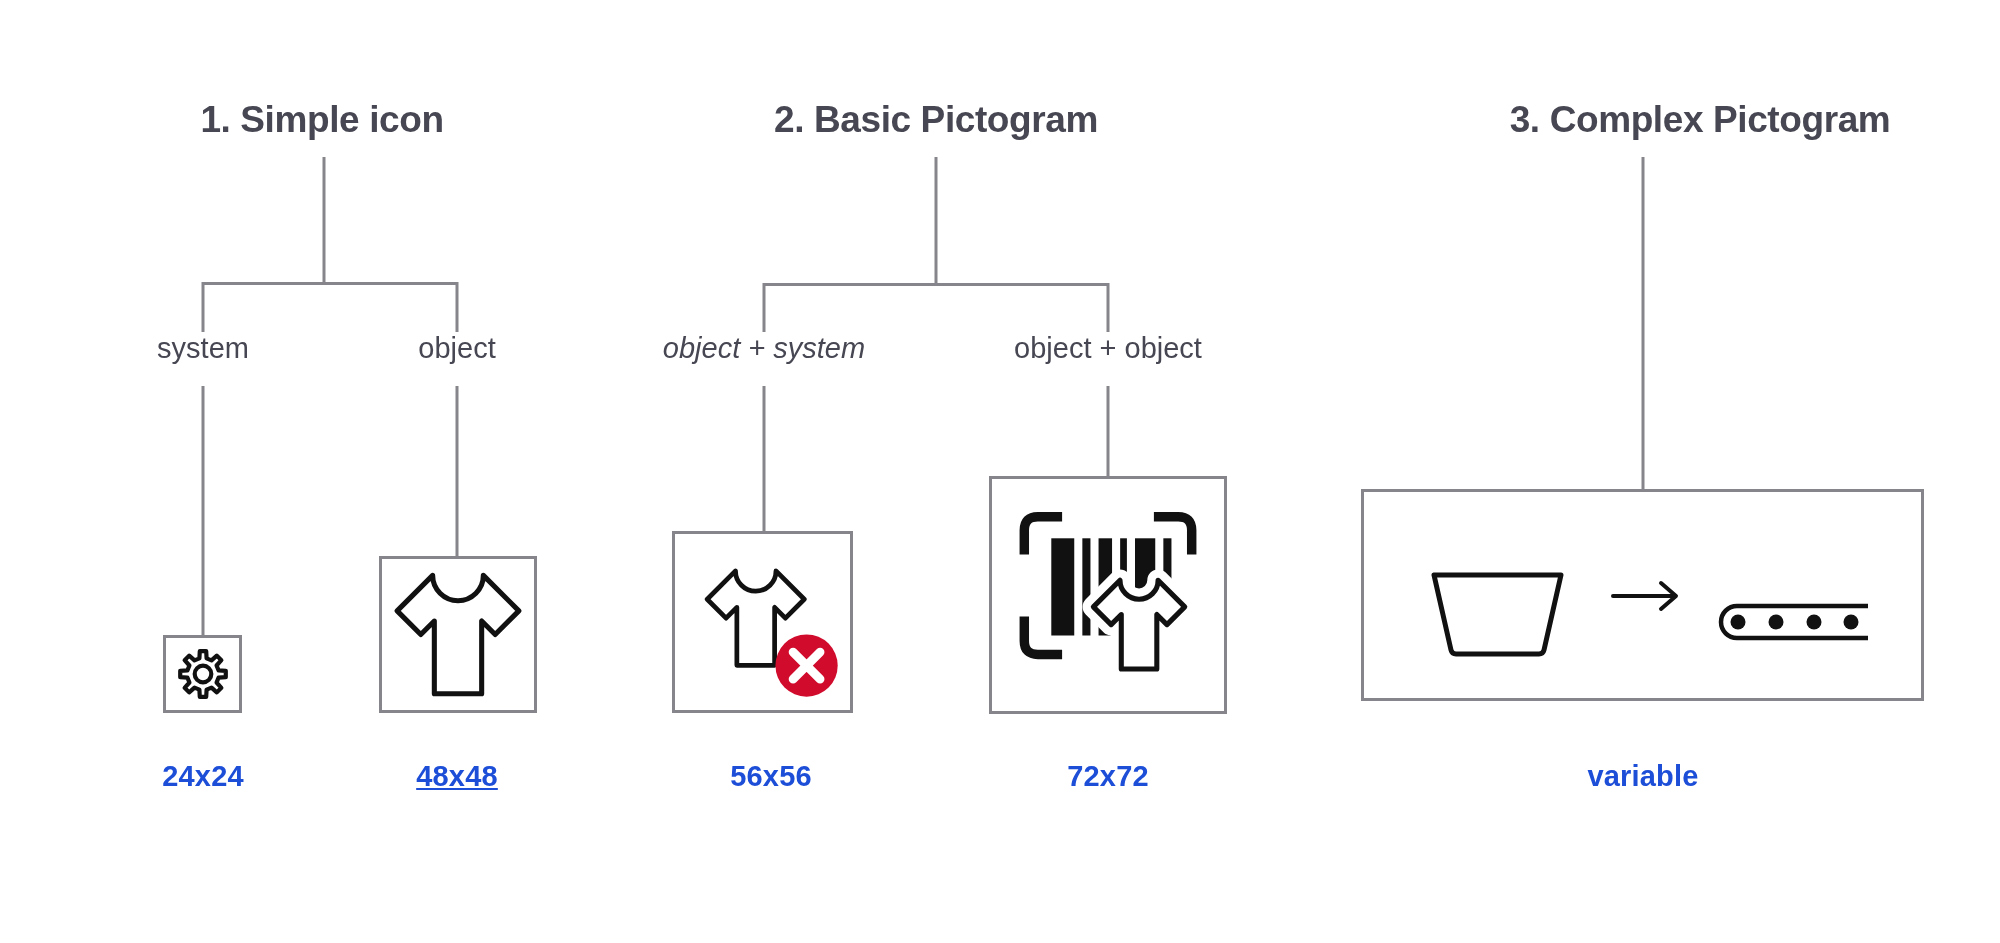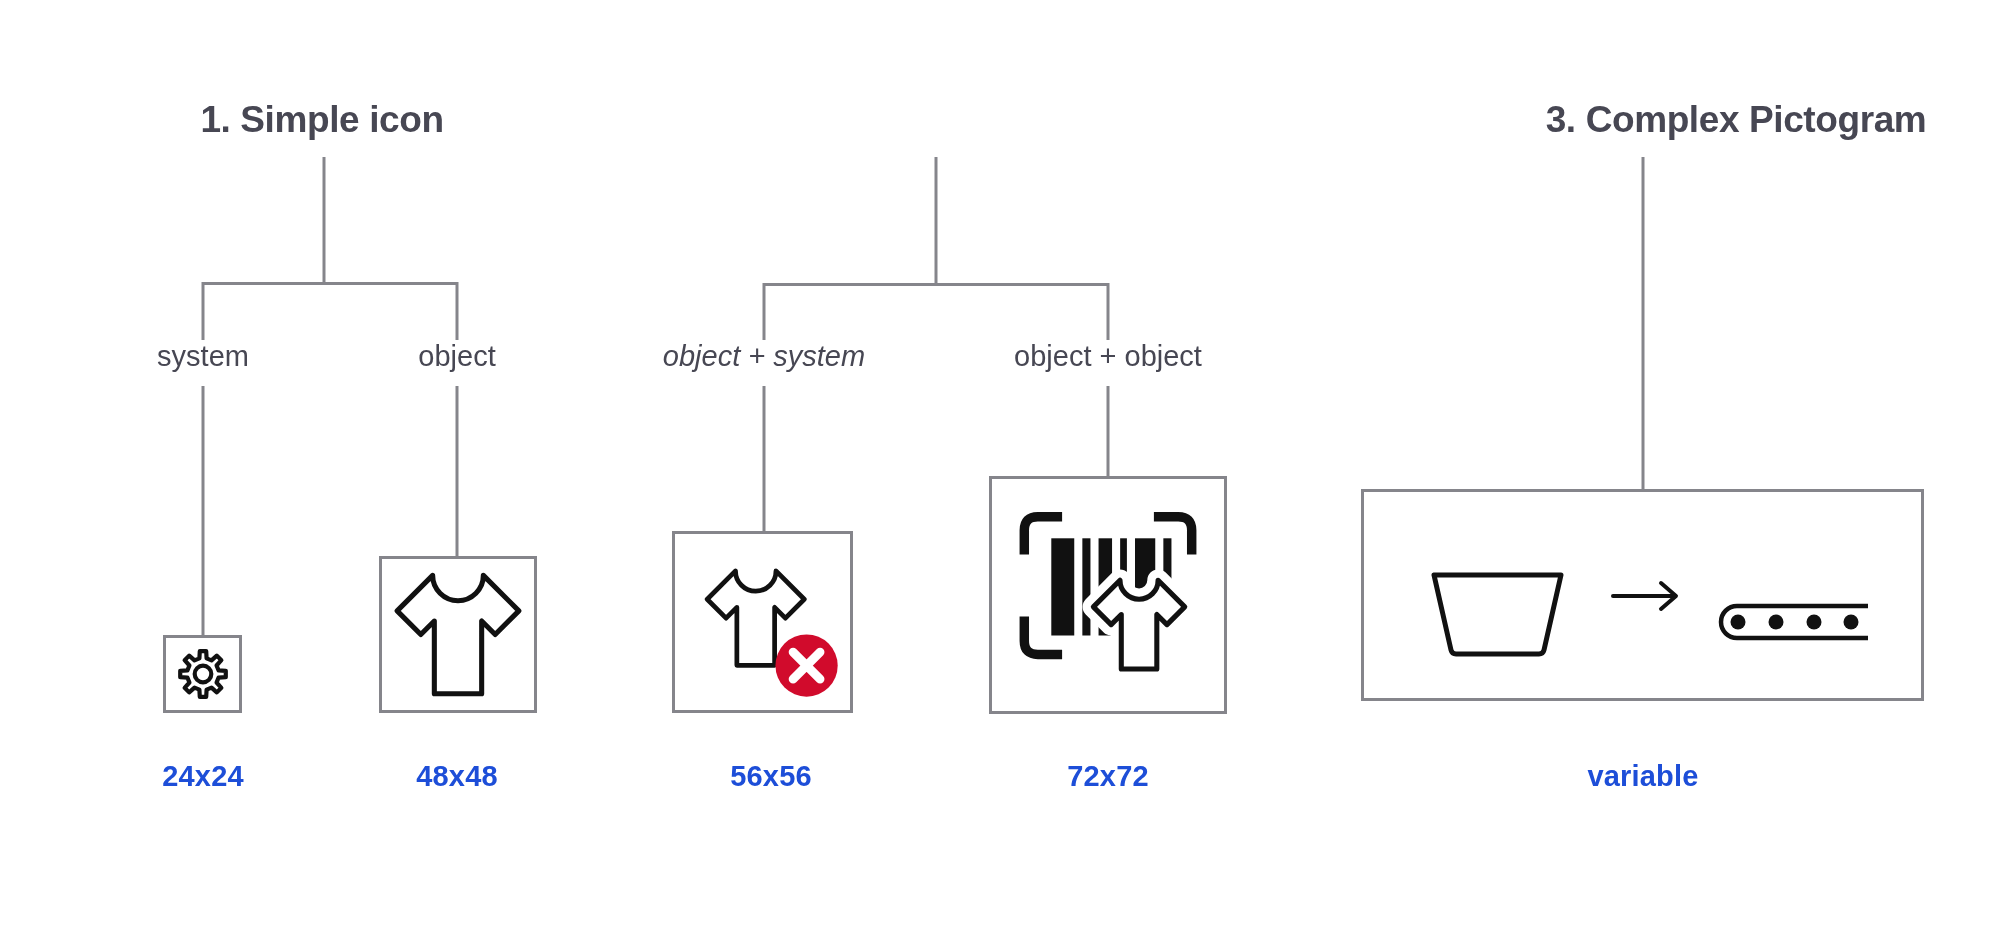--- a/index.html
+++ b/index.html
@@ -6,35 +6,35 @@
   .canvas{
     position:relative;width:2000px;height:842px;background:#ffffff;overflow:hidden;
     font-family:"Liberation Sans", sans-serif;color:#474753;
   }
   .tree-lines{position:absolute;left:0;top:0;pointer-events:none;}
   .section-title{
     position:absolute;top:99px;transform:translateX(-50%);
     font-size:37px;font-weight:700;letter-spacing:-0.4px;white-space:nowrap;color:#474753;
   }
   .branch-label{
-    position:absolute;top:340px;transform:translateX(-50%);
+    position:absolute;top:332px;transform:translateX(-50%);
     font-size:29px;font-weight:500;white-space:nowrap;color:#474753;background:#fff;padding:0 10px;
   }
   .size-label{
     position:absolute;top:760px;transform:translateX(-50%);
     font-size:29px;font-weight:700;letter-spacing:0.2px;white-space:nowrap;color:#1d4ed8;
   }
   .icon-frame{
     position:absolute;box-sizing:border-box;border:3px solid #85858b;background:#ffffff;
     display:flex;align-items:center;justify-content:center;
   }
-  .t1{left:322px;} .t2{left:936px;} .t3{left:1736px;}
+  .t1{left:322px;} .t2{left:936px;} .t3{left:1700px;}
   .bl-system{left:203px;} .bl-object{left:457px;}
   .bl-objsys{left:764px;font-style:italic;} .bl-objobj{left:1108px;}
-  .sl-24{left:203px;} .sl-48{left:457px;} .sl-56{left:763px;margin-left:8px;} .sl-72{left:1108px;} .sl-var{left:1643px;}
+  .sl-24{left:203px;} .sl-48{left:457px;text-decoration:underline;} .sl-56{left:763px;margin-left:8px;} .sl-72{left:1108px;} .sl-var{left:1643px;}
   .box-gear{left:163px;top:635px;width:79px;height:78px;}
   .box-tee48{left:379px;top:556px;width:158px;height:157px;}
   .box-tee56{left:672px;top:531px;width:181px;height:182px;}
   .box-bar72{left:989px;top:476px;width:238px;height:238px;}
   .box-complex{left:1361px;top:489px;width:563px;height:212px;}
 </style>
 </head>
 <body>
 
 <div class="canvas">
@@ -48,20 +48,21 @@
 
     <path d="M936 157 V283"></path>
     <path d="M764 340 V284.5 H1108 V340"></path>
     <path d="M764 386 V533"></path>
     <path d="M1108 386 V478"></path>
 
     <path d="M1643 157 V490"></path>
   </svg>
 
   <div class="section-title t1">1. Simple icon</div>
+  <div class="section-title t2">2. Basic Pictogram</div>
   <div class="section-title t3">3. Complex Pictogram</div>
 
   <div class="branch-label bl-system">system</div>
   <div class="branch-label bl-object">object</div>
   <div class="branch-label bl-objsys">object + system</div>
   <div class="branch-label bl-objobj">object + object</div>
 
   <div class="icon-frame box-gear">
     <svg width="56" height="56" viewBox="-28 -28 56 56" fill="none" stroke="#111111" stroke-width="4.2" stroke-linejoin="round">
       <path d="M15.59 -3.6 L22.78 -3.2 L22.78 3.2 L15.59 3.6 L13.57 8.48 L18.37 13.84 L13.84 18.37 L8.48 13.57

